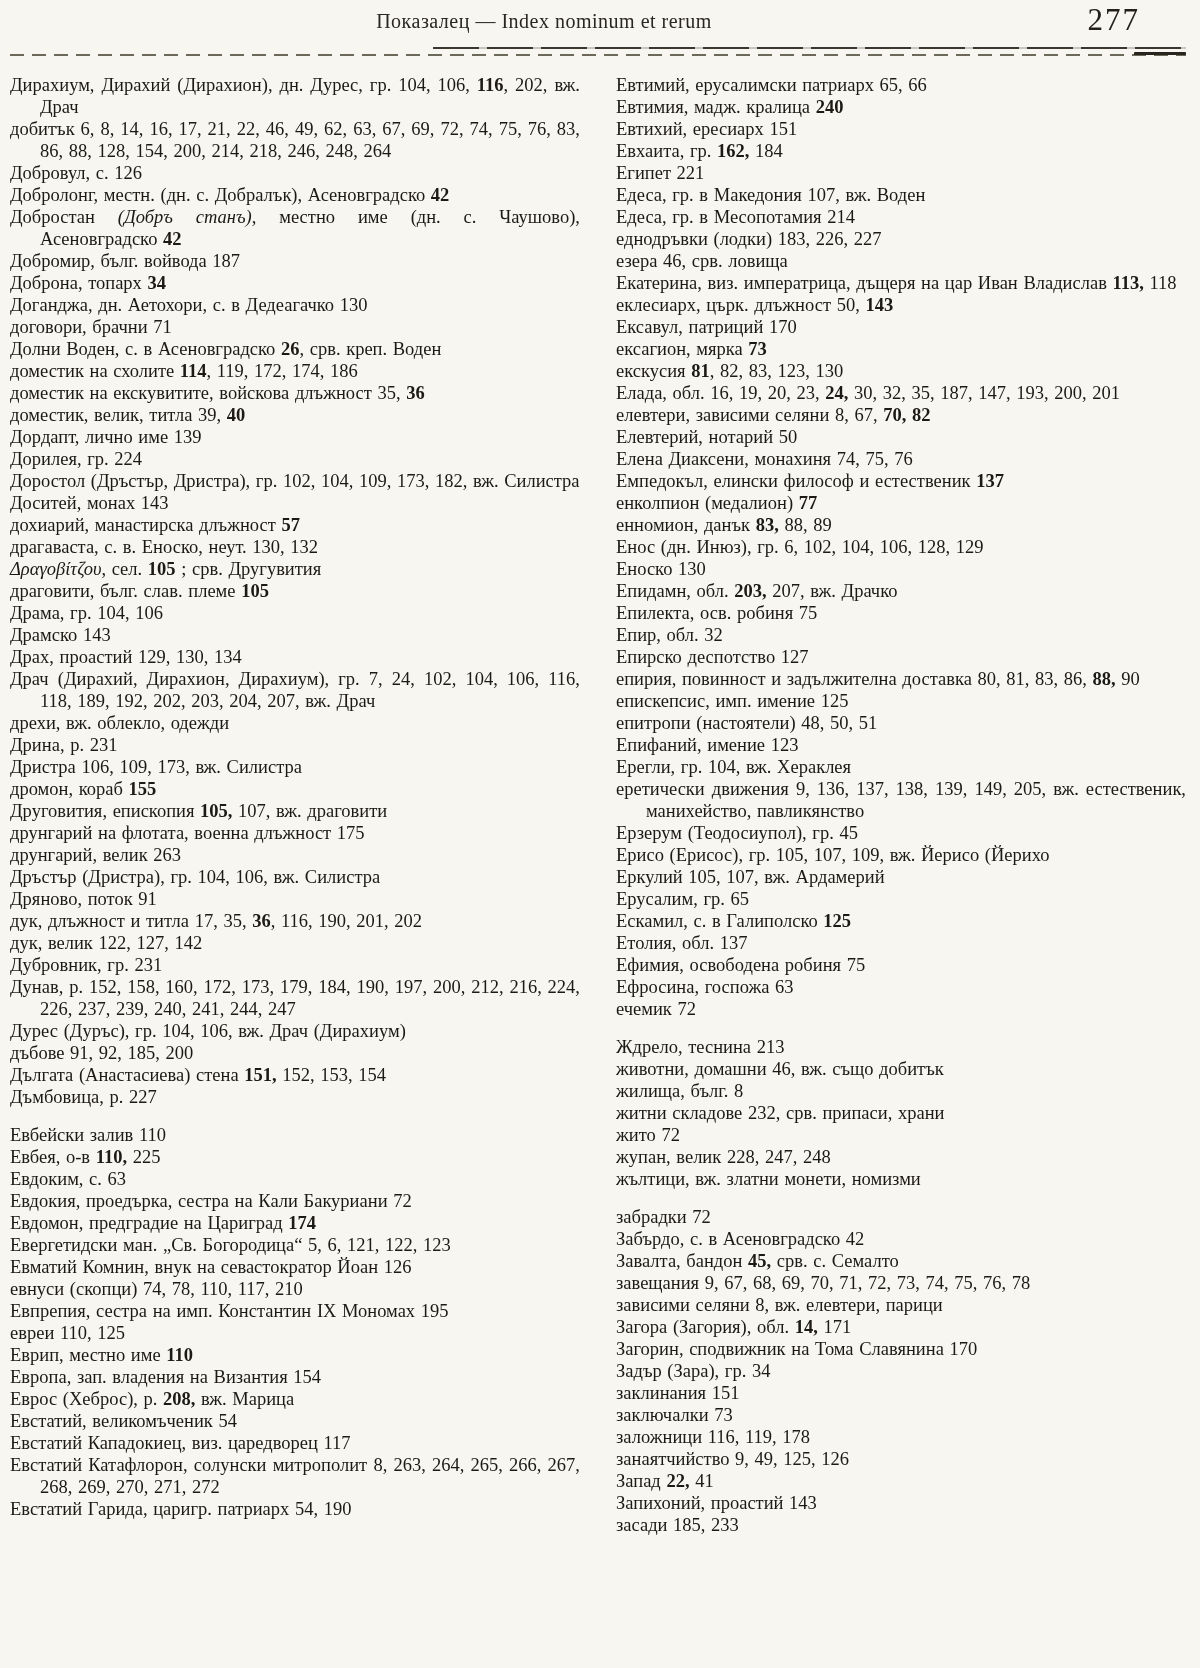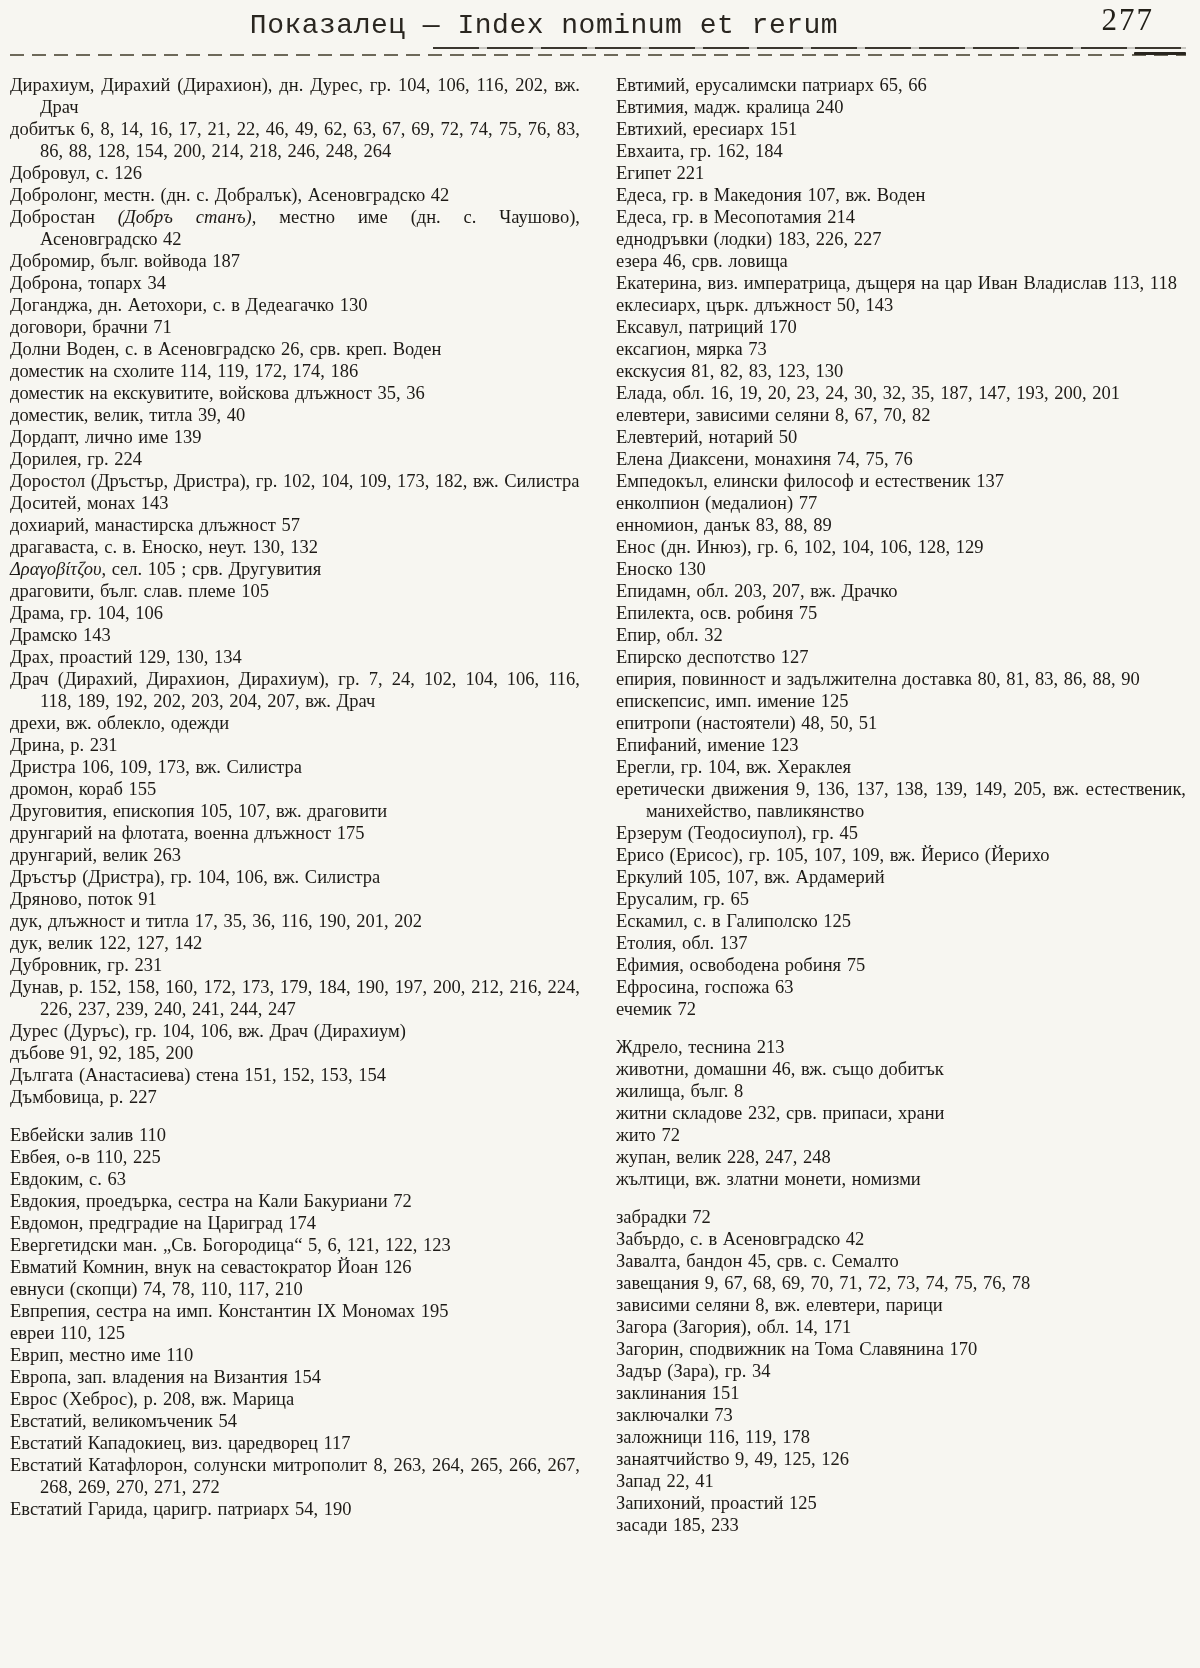--- a/index.html
+++ b/index.html
@@ -9,26 +9,25 @@
     color:#1d1a16;
     font-family:"Liberation Serif","DejaVu Serif",serif;
     overflow:hidden;
     position:relative;
   }
   .page{padding:4px 14px 0 10px;position:relative;}
   .hdr{position:relative;height:40px;}
   .hdr-title{
     position:absolute;left:2px;right:110px;top:6px;
     text-align:center;
-    font-size:28px;letter-spacing:.5px;
+    font-size:20px;letter-spacing:.5px;
     color:#2a2620;
-    font-family:Liberation Mono, monospace;
   }
   .hdr-page{
-    position:absolute;right:32px;top:-2px;
+    position:absolute;right:46px;top:-2px;
     font-size:31px;letter-spacing:2px;color:#232019;
   }
   .rule{position:relative;height:16px;}
   .rule-upper{
     position:absolute;top:3px;left:36%;right:0;height:2px;
     background:repeating-linear-gradient(to right,#3b372f 0 46px,rgba(59,55,47,.25) 46px 54px);
   }
   .rule-lower{
     position:absolute;top:10px;left:0;right:0;height:1.6px;
     background:repeating-linear-gradient(to right,#55503f 0 14px,transparent 14px 22px);
@@ -43,21 +42,21 @@
   .entry{
     margin:0;
     font-size:18.5px;
     line-height:22px;
     text-align:justify;
     padding-left:30px;
     text-indent:-30px;
     word-spacing:1px;
   }
   .entry.gap{margin-top:16px;}
-  .b{font-weight:400;}
+  .b{font-weight:700;}
   .i{font-style:italic;}
 </style>
 </head>
 <body>
 
 <div class="page">
 
   <div class="hdr">
     <div class="hdr-title">Показалец — Index nominum et rerum</div>
     <div class="hdr-page">277</div>
@@ -187,18 +186,18 @@
         <p class="entry">завещания 9, 67, 68, 69, 70, 71, 72, 73, 74, 75, 76, 78</p>
         <p class="entry">зависими селяни 8, вж. елевтери, парици</p>
         <p class="entry">Загора (Загория), обл. <span class="b">14,</span> 171</p>
         <p class="entry">Загорин, сподвижник на Тома Славянина 170</p>
         <p class="entry">Задър (Зара), гр. 34</p>
         <p class="entry">заклинания 151</p>
         <p class="entry">заключалки 73</p>
         <p class="entry">заложници 116, 119, 178</p>
         <p class="entry">занаятчийство 9, 49, 125, 126</p>
         <p class="entry">Запад <span class="b">22,</span> 41</p>
-        <p class="entry">Запихоний, проастий 125</p>
+        <p class="entry">Запихоний, проастий 143</p>
         <p class="entry">засади 185, 233</p>
       </div>
   </div>
 
 </div>
 
 </body></html>

